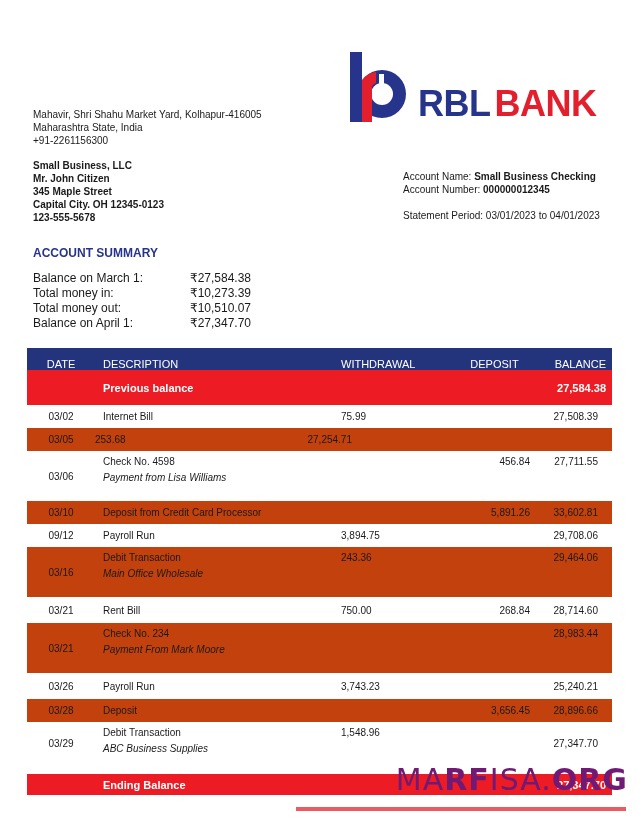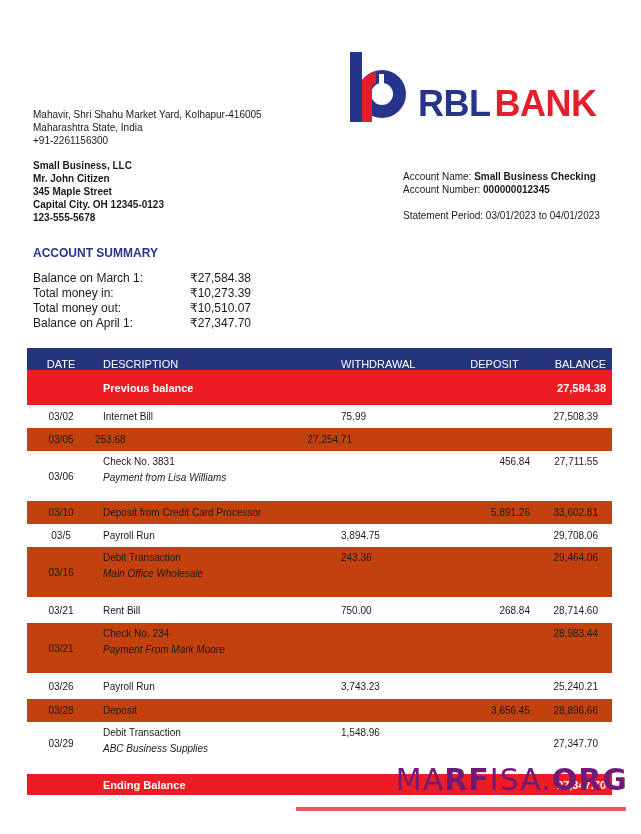--- a/index.html
+++ b/index.html
@@ -132,34 +132,34 @@
     <div class="c-bal">27,508.39</div>
   </div>
   <div class="row tr-1 alt">
     <div class="c-date">03/05</div>
     <div class="c-with">253.68</div>
     <div class="c-dep"></div>
     <div class="c-bal">27,254.71</div>
   </div>
   <div class="row tr-2">
     <div class="c-date">03/06</div>
-    <div class="c-desc"><span>Check No. 3831</span><span class="sub">Payment from Lisa Williams</span></div>
+    <div class="c-desc"><span>Check No. 4598</span><span class="sub">Payment from Lisa Williams</span></div>
     <div class="c-with"></div>
     <div class="c-dep">456.84</div>
     <div class="c-bal">27,711.55</div>
   </div>
   <div class="row tr-1 alt">
     <div class="c-date">03/10</div>
     <div class="c-desc">Deposit from Credit Card Processor</div>
     <div class="c-with"></div>
     <div class="c-dep">5,891.26</div>
     <div class="c-bal">33,602.81</div>
   </div>
   <div class="row tr-1">
-    <div class="c-date">03/5</div>
+    <div class="c-date">09/12</div>
     <div class="c-desc">Payroll Run</div>
     <div class="c-with">3,894.75</div>
     <div class="c-dep"></div>
     <div class="c-bal">29,708.06</div>
   </div>
   <div class="row tr-2 alt">
     <div class="c-date">03/16</div>
     <div class="c-desc"><span>Debit Transaction</span><span class="sub">Main Office Wholesale</span></div>
     <div class="c-with">243.36</div>
     <div class="c-dep"></div>

